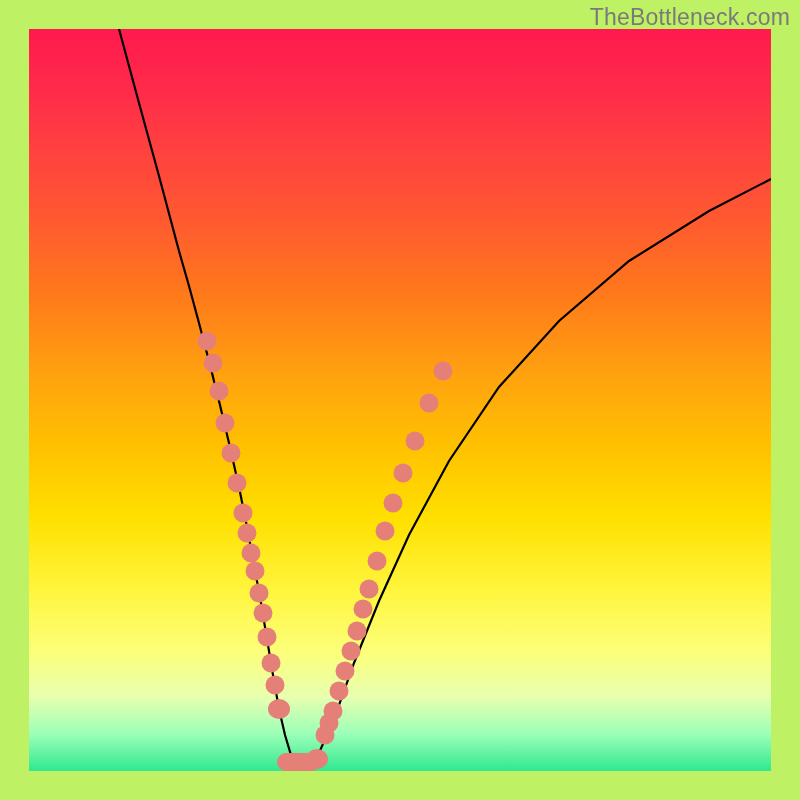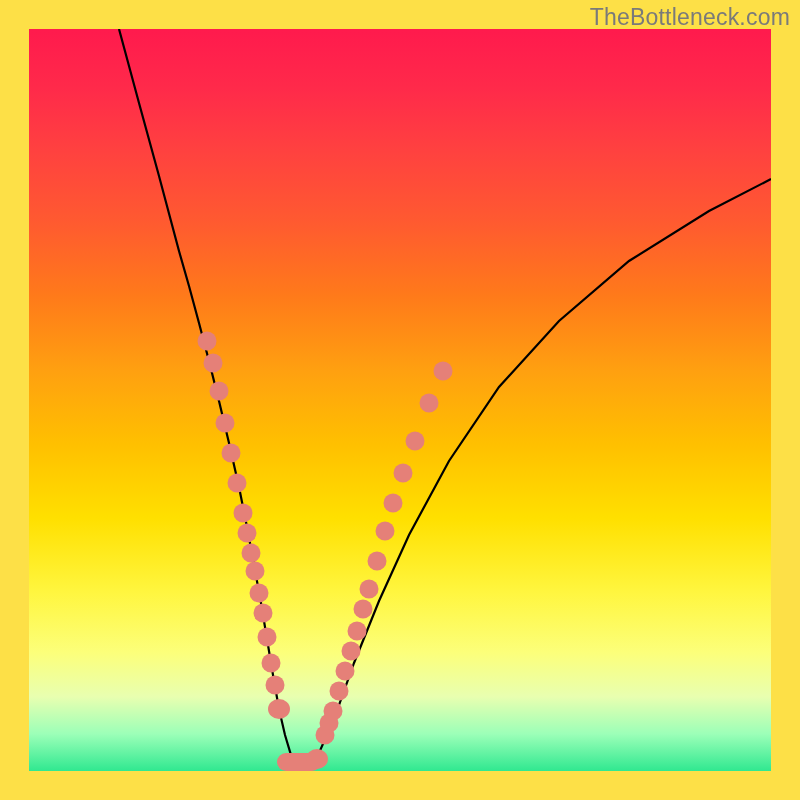--- a/index.html
+++ b/index.html
@@ -8,21 +8,21 @@
     width: 800px;
     height: 800px;
     background: #000;
     overflow: hidden;
     font-family: Arial, Helvetica, sans-serif;
   }
   .stage {
     position: relative;
     width: 800px;
     height: 800px;
-    background: #fde047;
+    background: #bef264;
     text-align: right;
   }
   .plot {
     position: absolute;
     left: 29px;
     top: 29px;
     width: 742px;
     height: 742px;
     background: linear-gradient(to bottom,
       #ff1a4d 0%,

